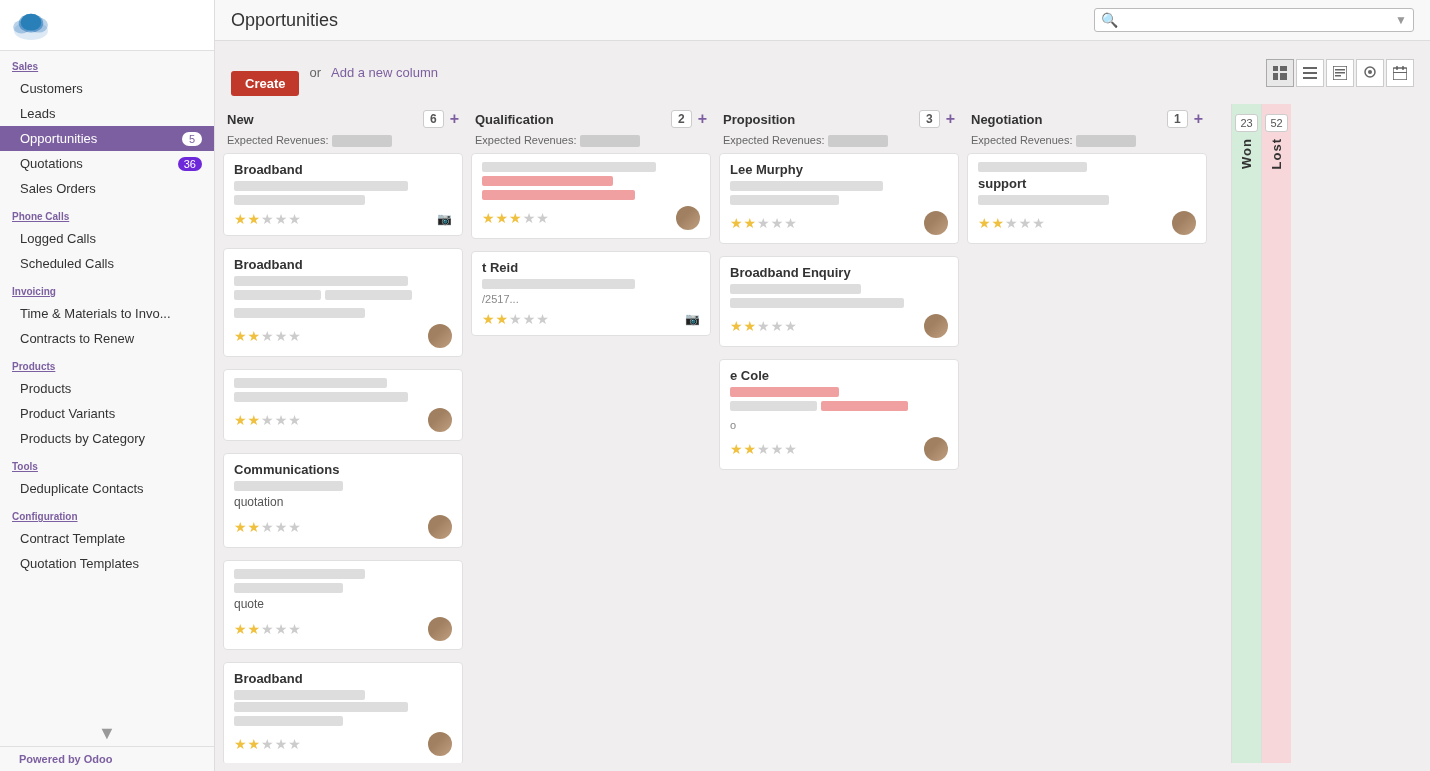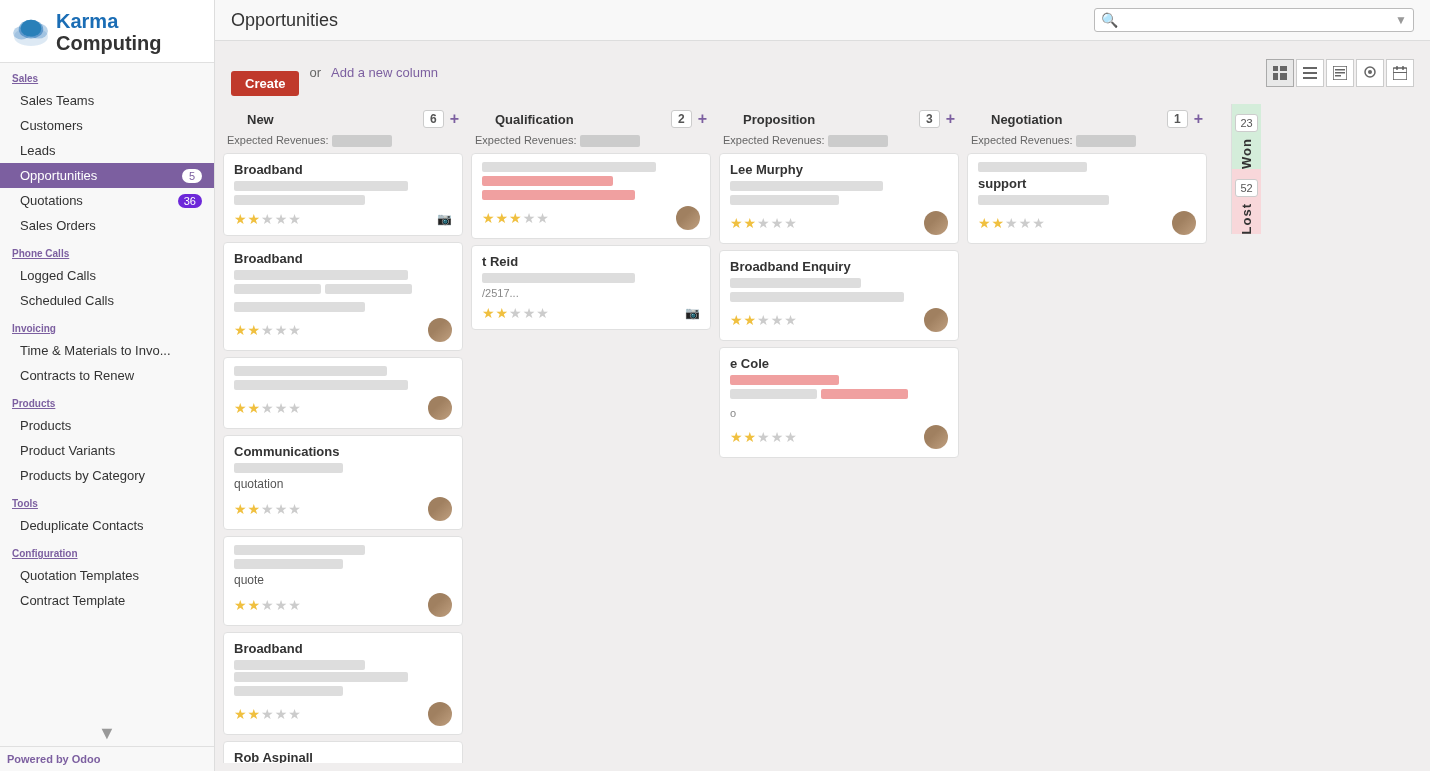--- a/index.html
+++ b/index.html
@@ -62,21 +62,21 @@
     .sidebar-scroll-btn {
       text-align: center;
       color: #999;
       font-size: 18px;
       cursor: pointer;
       padding: 2px;
     }
     .powered-by {
       font-size: 11px;
       color: #999;
-      padding: 6px 7px;
+      padding: 6px 19px;
       border-top: 1px solid #e0e0e0;
       text-align: left;
     }
     .powered-by span { color: #7c5fa0; font-weight: bold; }
 
     
     #main {
       flex: 1;
       display: flex;
       flex-direction: column;
@@ -175,21 +175,20 @@
       flex-direction: column;
     }
     .column-header {
       display: flex;
       align-items: center;
       padding: 6px 4px;
       font-weight: bold;
       font-size: 13px;
       color: #333;
       gap: 6px;
-      margin-left: 20px;
     }
     .column-title { flex: 1; }
     .column-count {
       background: #fff;
       border: 1px solid #ccc;
       border-radius: 3px;
       padding: 1px 6px;
       font-size: 12px;
       color: #555;
     }
@@ -210,21 +209,21 @@
       height: 12px;
       background: #ccc;
       border-radius: 2px;
       vertical-align: middle;
     }
     .column-cards {
       flex: 1;
       overflow-y: auto;
       display: flex;
       flex-direction: column;
-      gap: 6px;
+      gap: 12px;
     }
     .column-cards::-webkit-scrollbar { width: 4px; }
     .column-cards::-webkit-scrollbar-thumb { background: #ccc; border-radius: 2px; }
 
     
     .card {
       background: #fff;
       border: 1px solid #e0e0e0;
       border-radius: 4px;
       padding: 8px 10px;
@@ -295,21 +294,21 @@
       font-weight: bold;
       letter-spacing: 1px;
     }
 
     
     .col-negotiation { width: 240px; min-width: 240px; }
 
     
     #won-lost-area {
       display: flex;
-      flex-direction: column;
+      flex-direction: row;
       width: 64px;
       min-width: 64px;
       padding-left: 16px;
     }
 
     .card-camera {
       font-size: 12px;
       color: #999;
     }
   </style>
@@ -319,33 +318,26 @@
 <div id="sidebar">
   <div id="logo-area">
     <div class="logo-cloud">
       <svg class="logo-icon" viewBox="0 0 40 34">
         <ellipse cx="20" cy="22" rx="18" ry="10" fill="#1a6db5" opacity="0.15"></ellipse>
         <ellipse cx="10" cy="18" rx="9" ry="7" fill="#1a6db5" opacity="0.3"></ellipse>
         <ellipse cx="28" cy="16" rx="10" ry="8" fill="#1a6db5" opacity="0.3"></ellipse>
         <ellipse cx="20" cy="14" rx="13" ry="10" fill="#1a6db5" opacity="0.5"></ellipse>
         <ellipse cx="20" cy="13" rx="11" ry="9" fill="#2980b9"></ellipse>
       </svg>
-      <div class="logo-text">
-        <div class="karma">Karma</div>
-        <div class="computing">Computing</div>
-      </div>
     </div>
   </div>
 
   <div class="sidebar-scroll">
     <div class="section-header">Sales</div>
 
-    <div class="sidebar-item">
-      <span>Sales Teams</span>
-    </div>
     <div class="sidebar-item">
       <span>Customers</span>
     </div>
     <div class="sidebar-item">
       <span>Leads</span>
     </div>
     <div class="sidebar-item active">
       <span>Opportunities</span>
       <span class="badge">5</span>
     </div>
@@ -384,24 +376,24 @@
       <span>Products by Category</span>
     </div>
 
     <div class="section-header">Tools</div>
     <div class="sidebar-item">
       <span>Deduplicate Contacts</span>
     </div>
 
     <div class="section-header">Configuration</div>
     <div class="sidebar-item">
+      <span>Contract Template</span>
+    </div>
+    <div class="sidebar-item">
       <span>Quotation Templates</span>
-    </div>
-    <div class="sidebar-item">
-      <span>Contract Template</span>
     </div>
   </div>
 
   <div class="sidebar-scroll-btn">▼</div>
 
   <div class="powered-by">
     <span>Powered by </span><span style="color:#7c5fa0;font-weight:bold;cursor:pointer;">Odoo</span>
   </div>
 </div>
 

